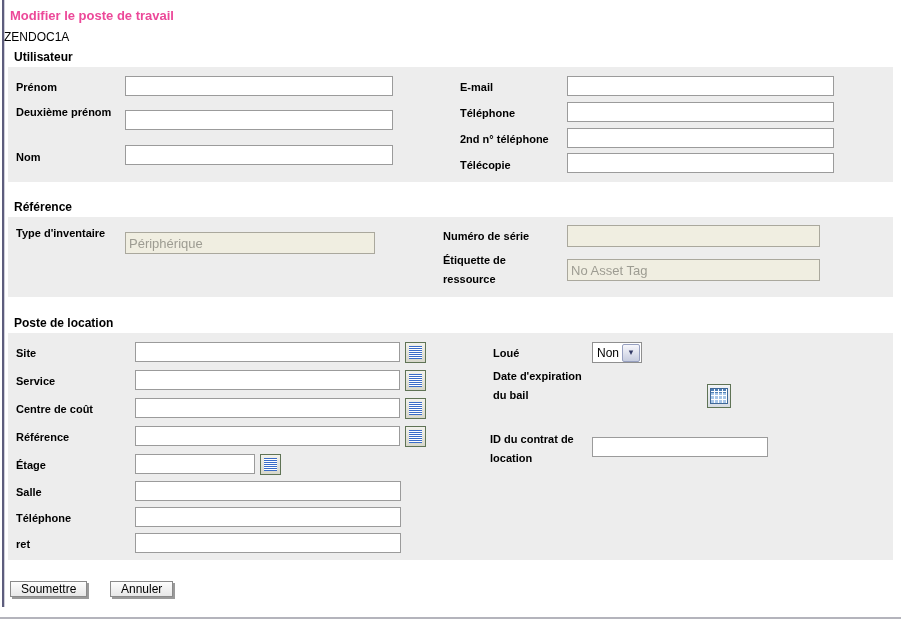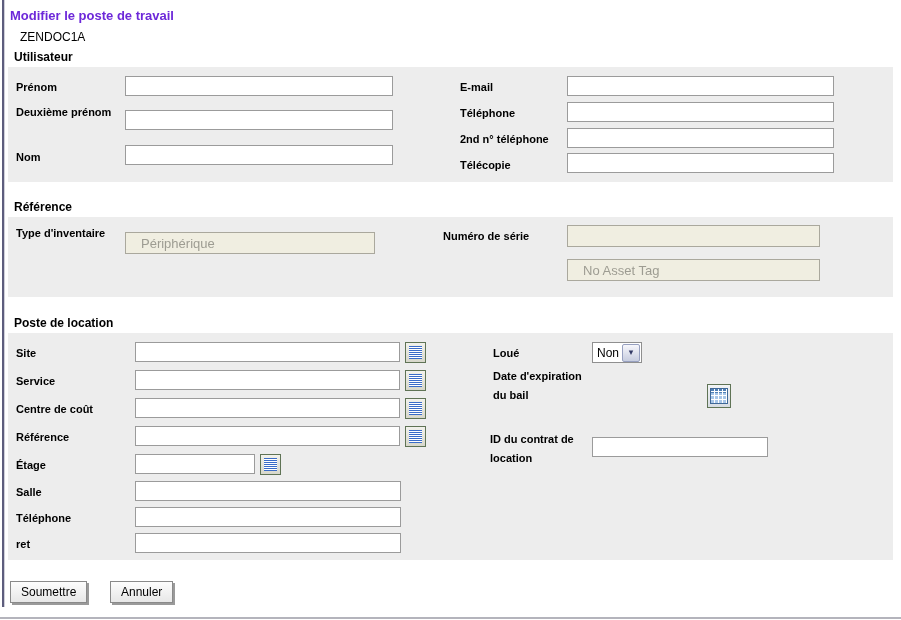--- a/index.html
+++ b/index.html
@@ -1,28 +1,28 @@
 <!DOCTYPE html>
 <html><head>
 <meta charset="utf-8">
 <style>
   html,body{margin:0;padding:0;background:#fff;}
   .page{position:relative;width:901px;height:620px;background:#ffffff;
         font-family:"Liberation Sans",sans-serif;overflow:hidden;}
   .left-edge{position:absolute;left:2px;top:0;width:2px;height:607px;
              background:#5d5d7d;border-right:1px solid #d0d0da;}
   .bottom-edge{position:absolute;left:0;top:617px;width:901px;height:2px;background:#b4b4bc;}
-  .page-title{position:absolute;left:10px;top:8px;font-size:13px;font-weight:bold;color:#6d28d9;}
-  .host{position:absolute;left:20px;top:30px;font-size:12px;color:#000;text-align:right;}
+  .page-title{position:absolute;left:10px;top:8px;font-size:13px;font-weight:bold;color:#ec4899;}
+  .host{position:absolute;left:4px;top:30px;font-size:12px;color:#000;text-align:right;}
   .heading{position:absolute;left:14px;font-size:12px;font-weight:bold;color:#000;}
   .band{position:absolute;left:8px;width:885px;background:#ededed;}
   .lbl{position:absolute;font-size:11px;font-weight:bold;color:#000;line-height:19px;width:102px;}
   .nowrap{white-space:nowrap;width:auto;}
   .txt{position:absolute;height:20px;border:1px solid #9b9b9b;background:#ffffff;
-       font:12px "Liberation Sans",sans-serif;padding:1px 15px;box-sizing:border-box;color:#000;}
+       font:12px "Liberation Sans",sans-serif;padding:1px 3px;box-sizing:border-box;color:#000;}
   .dis{background:#f0eee1;border:1px solid #aaa89d;color:#9d9c92;font-size:13px;height:22px;}
   .date{background:#eceadb;border:1px solid #9b9b9b;color:#333;font-size:12px;height:22px;}
   .icon-btn{position:absolute;width:21px;height:21px;box-sizing:border-box;padding:0;
             border:1px solid #5f7355;background:linear-gradient(#f2f2ec,#d7d7cb);
             display:flex;align-items:center;justify-content:center;cursor:pointer;}
   .list-icon{width:13px;height:13px;background:#ffffff;
              background-image:repeating-linear-gradient(#3a6cc8 0 1px,#ffffff 1px 2px);}
   .cal-btn{position:absolute;width:24px;height:24px;box-sizing:border-box;padding:0;
            border:1px solid #5f7355;background:linear-gradient(#f2f4f6,#d7dde3);
            display:flex;align-items:center;justify-content:center;cursor:pointer;}
@@ -30,21 +30,21 @@
         background:
           repeating-linear-gradient(90deg,transparent 0 3px,#ffffff 3px 4px),
           repeating-linear-gradient(0deg,transparent 0 3px,#ffffff 3px 4px),
           linear-gradient(#4f7fb5 0 4px,#a8c6e8 4px);}
   .select{position:absolute;width:50px;height:21px;background:#ffffff;border:1px solid #8f8f8f;
           box-sizing:border-box;display:flex;align-items:center;cursor:default;}
   .select-value{flex:1;font-size:12px;padding-left:4px;color:#000;}
   .select-arrow{width:16px;height:16px;margin-right:1px;border:1px solid #97a0c0;border-radius:2px;
           background:linear-gradient(#f7f7fc,#c7cddf);display:flex;align-items:center;
           justify-content:center;font-size:9px;line-height:1;color:#333a66;}
-  .btn{position:absolute;height:22px;padding:0 10px;font:12px "Liberation Sans",sans-serif;
+  .btn{position:absolute;height:16px;padding:0 10px;font:12px "Liberation Sans",sans-serif;
        color:#000;background:linear-gradient(#fdfdfd,#e7e7e7);border:1px solid #8a8a8a;
        box-shadow:2px 2px 0 #9a9a9a;cursor:pointer;}
 </style>
 </head>
 <body>
 
 <div class="page">
 
   <div class="left-edge"></div>
   <div class="bottom-edge"></div>
@@ -78,20 +78,21 @@
 
   <div class="heading" style="top:200px">Référence</div>
   <div class="band" style="top:217px;height:80px"></div>
 
   <div class="lbl" style="left:16px;top:224px;width:100px">Type d'inventaire</div>
   <input class="txt dis" style="left: 125px; top: 232px; width: 250px;" disabled="" value="Périphérique">
 
   <div class="lbl nowrap" style="left:443px;top:227px">Numéro de série</div>
   <input class="txt dis" style="left: 567px; top: 225px; width: 253px;" disabled="" value="">
 
+  <div class="lbl" style="left:443px;top:251px;width:95px">Étiquette de ressource</div>
   <input class="txt dis" style="left: 567px; top: 259px; width: 253px;" disabled="" value="No Asset Tag">
 
   <div class="heading" style="top:316px">Poste de location</div>
   <div class="band" style="top:333px;height:227px"></div>
 
   <div class="lbl nowrap" style="left:16px;top:344px">Site</div>
   <input class="txt" style="left: 135px; top: 342px; width: 265px;" value="">
   <button class="icon-btn" style="left:405px;top:342px">
       <span class="list-icon"></span>
     </button>

